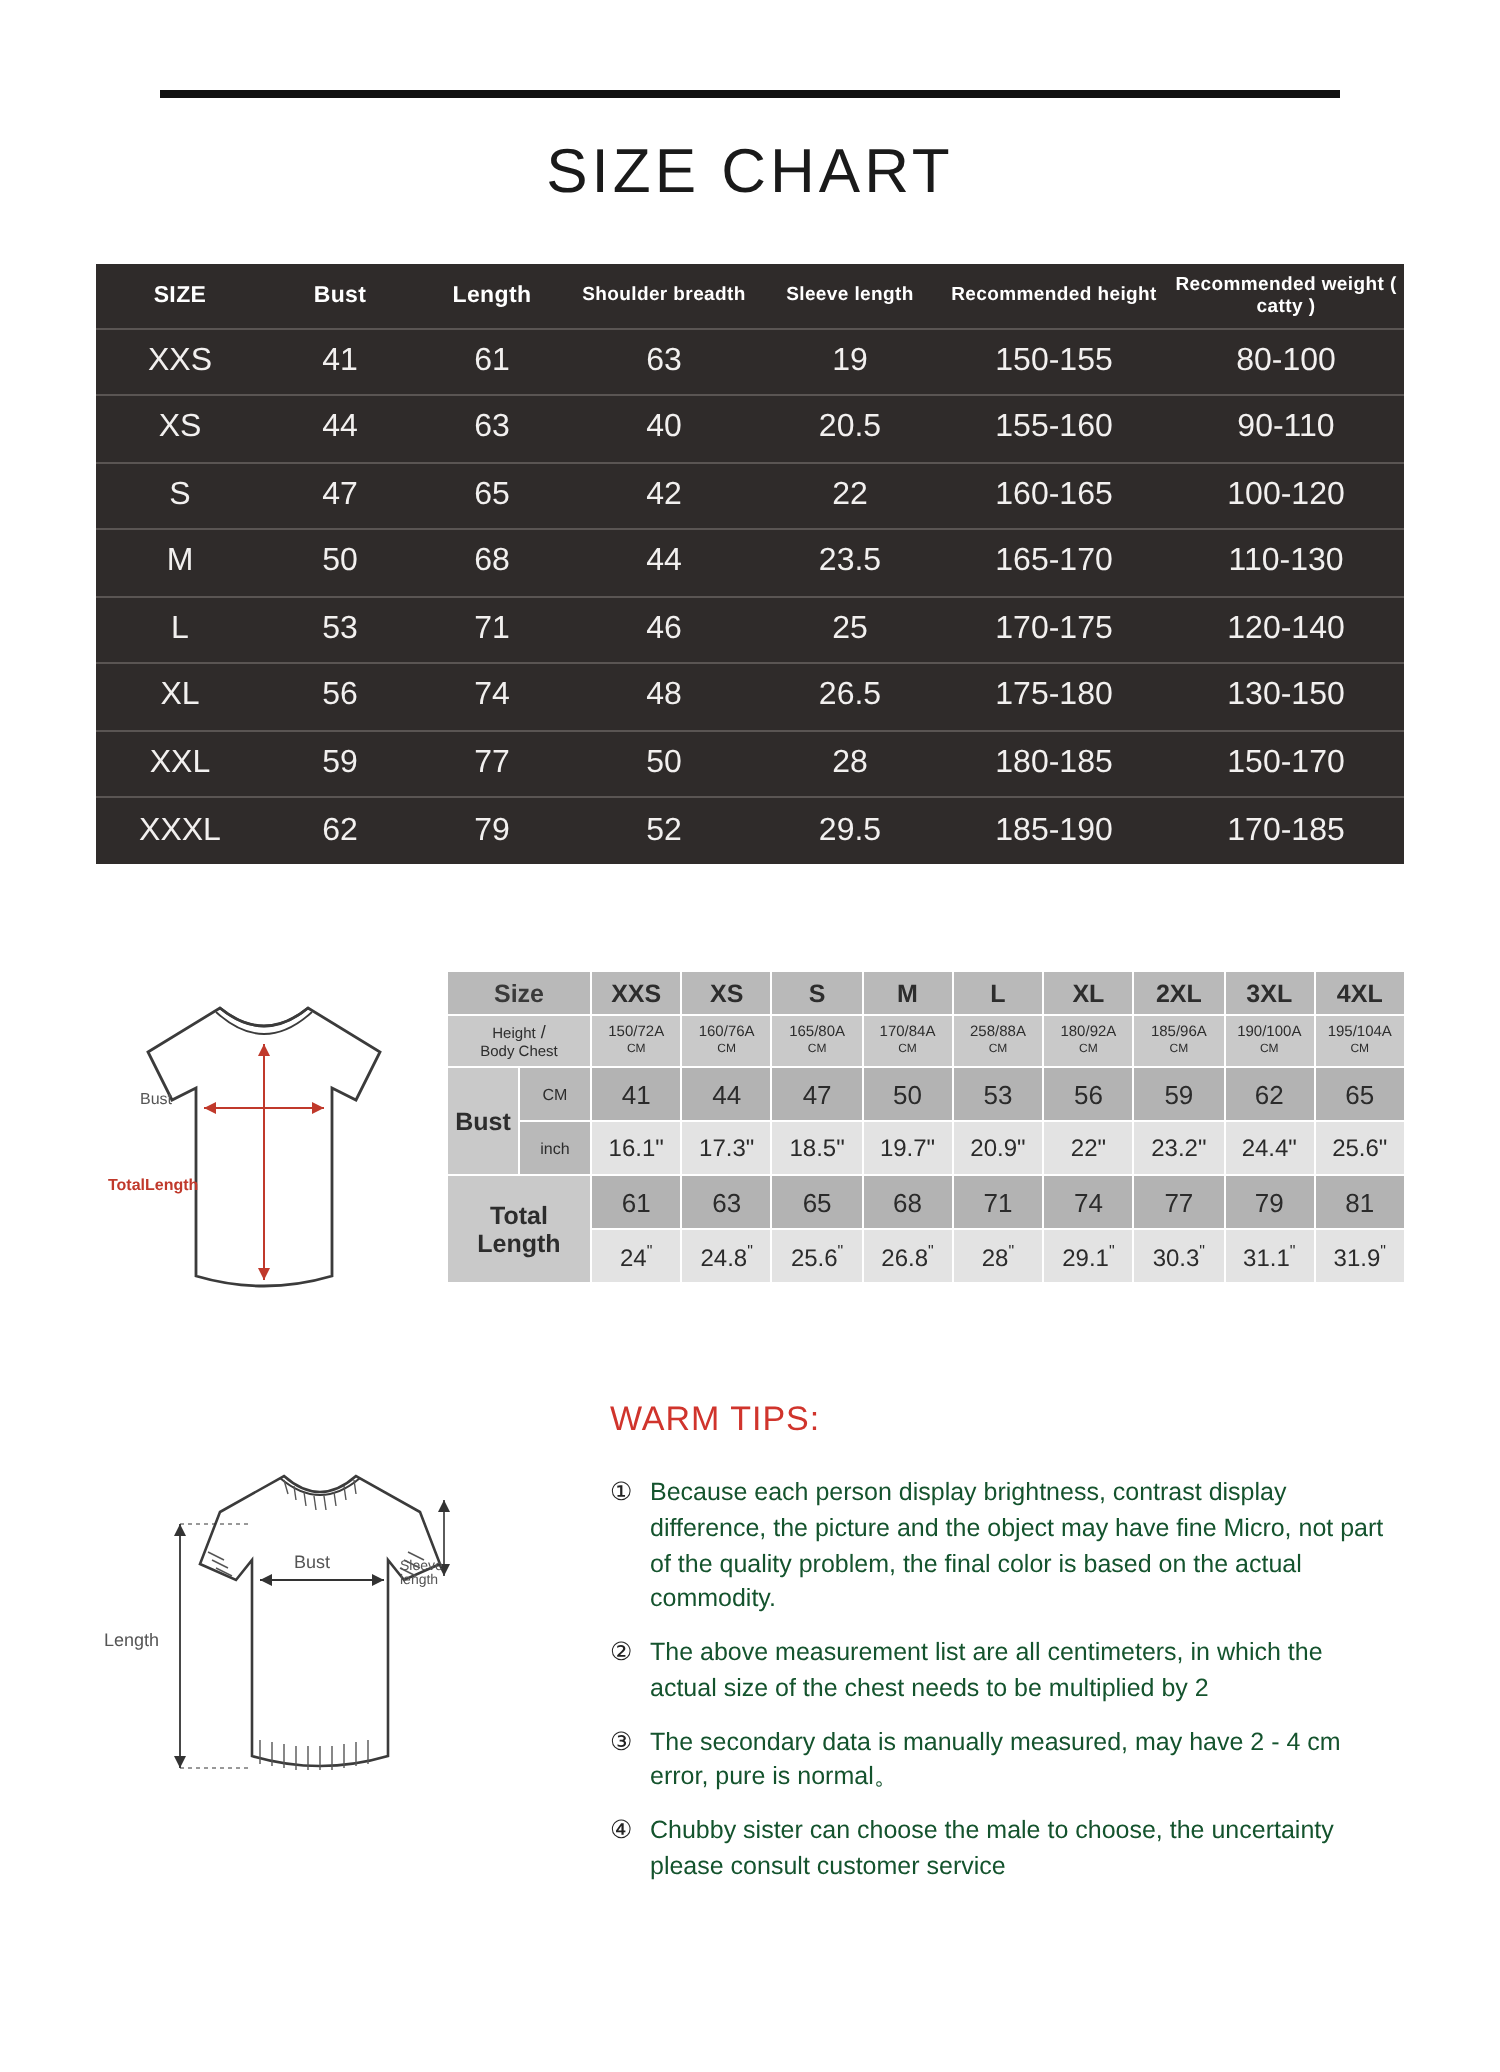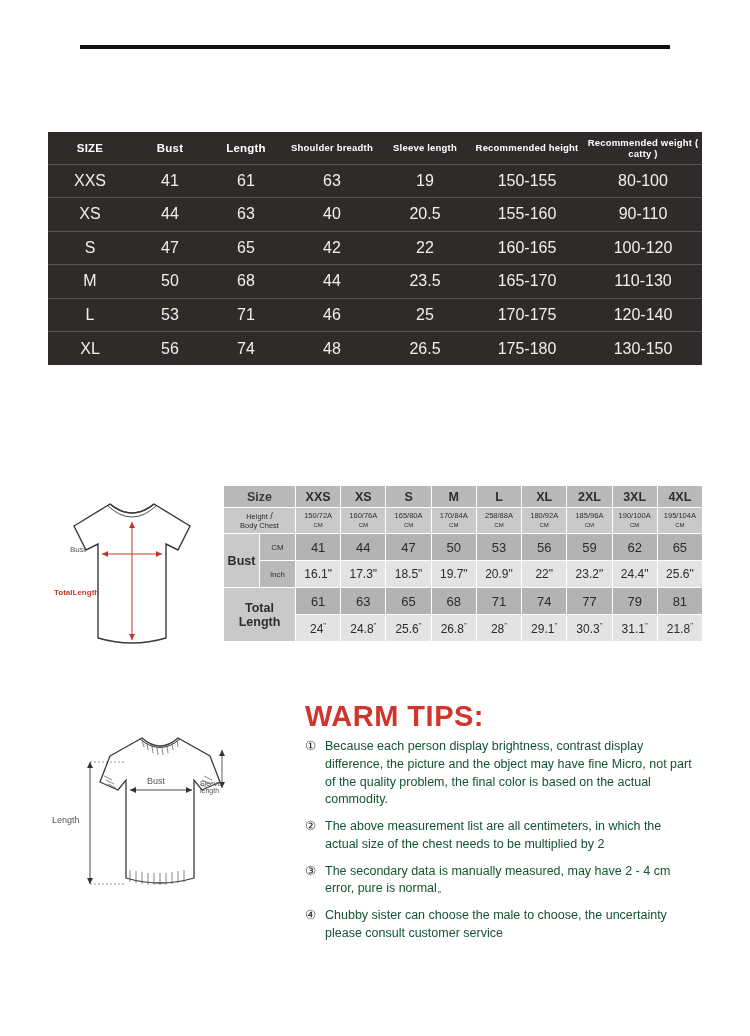--- a/index.html
+++ b/index.html
@@ -150,22 +150,22 @@
     font-size: 8px;
     color: #555;
     font-family: "Liberation Sans", sans-serif;
   }
   .illus-label.red { color: #c0392b; font-weight: bold; }
 
   
   .tips-title {
     position: absolute;
     left: 305px; top: 700px;
-    font-size: 29px;
-    font-weight: bold;
+    font-size: 17px;
+    font-weight: normal;
     color: #d0342c;
     letter-spacing: .5px;
   }
   .tips-list {
     position: absolute;
     left: 305px; top: 738px;
     width: 390px;
   }
   .tip {
     display: flex;
@@ -183,20 +183,21 @@
     line-height: 1.42;
   }
 </style>
 </head>
 <body>
 
 <div class="page">
 
   <div class="top-rule"></div>
 
+  <div class="title">SIZE CHART</div>
 
   <table class="dark-table">
     <thead>
       <tr>
         <th class="col-size sz">SIZE</th>
         <th class="col-bust sz">Bust</th>
         <th class="col-length sz">Length</th>
         <th class="col-shoul small">Shoulder breadth</th>
         <th class="col-sleeve small">Sleeve length</th>
         <th class="col-height small">Recommended height</th>
@@ -250,20 +251,38 @@
         <td>120-140</td>
       </tr>
       <tr>
         <td>XL</td>
         <td>56</td>
         <td>74</td>
         <td>48</td>
         <td>26.5</td>
         <td>175-180</td>
         <td>130-150</td>
+      </tr>
+      <tr>
+        <td>XXL</td>
+        <td>59</td>
+        <td>77</td>
+        <td>50</td>
+        <td>28</td>
+        <td>180-185</td>
+        <td>150-170</td>
+      </tr>
+      <tr>
+        <td>XXXL</td>
+        <td>62</td>
+        <td>79</td>
+        <td>52</td>
+        <td>29.5</td>
+        <td>185-190</td>
+        <td>170-185</td>
       </tr>
     </tbody>
   </table>
 
   <div class="shirt1">
     <svg viewBox="0 0 160 180" width="160" height="180">
       <path d="M22 38 L58 16 Q80 34 102 16 L138 38 L126 62 L114 56 L114 150 Q80 160 46 150 L46 56 L34 62 Z" fill="#ffffff" stroke="#3b3b3b" stroke-width="1.4"></path>
       <path d="M58 16 Q80 34 102 16" fill="none" stroke="#3b3b3b" stroke-width="1.2"></path>
       <path d="M56 18 Q80 40 104 18" fill="none" stroke="#3b3b3b" stroke-width="0.9"></path>
 
@@ -350,21 +369,21 @@
       </tr>
       <tr>
         <td class="v-light"><span>24</span><span class="sup">"</span></td>
         <td class="v-light"><span>24.8</span><span class="sup">"</span></td>
         <td class="v-light"><span>25.6</span><span class="sup">"</span></td>
         <td class="v-light"><span>26.8</span><span class="sup">"</span></td>
         <td class="v-light"><span>28</span><span class="sup">"</span></td>
         <td class="v-light"><span>29.1</span><span class="sup">"</span></td>
         <td class="v-light"><span>30.3</span><span class="sup">"</span></td>
         <td class="v-light"><span>31.1</span><span class="sup">"</span></td>
-        <td class="v-light"><span>21.8</span><span class="sup">"</span></td>
+        <td class="v-light"><span>31.9</span><span class="sup">"</span></td>
       </tr>
     </tbody>
       </table>
   </div>
 
   <div class="shirt2">
     <svg viewBox="0 0 215 195" width="215" height="195">
       <path d="M58 38 L90 20 Q108 36 126 20 L158 38 L168 64 L150 72 L142 62 L142 160 Q108 170 74 160 L74 62 L66 72 L48 64 Z" fill="#ffffff" stroke="#3b3b3b" stroke-width="1.3"></path>
       <path d="M88 21 Q108 38 128 21" fill="none" stroke="#3b3b3b" stroke-width="1"></path>
 

